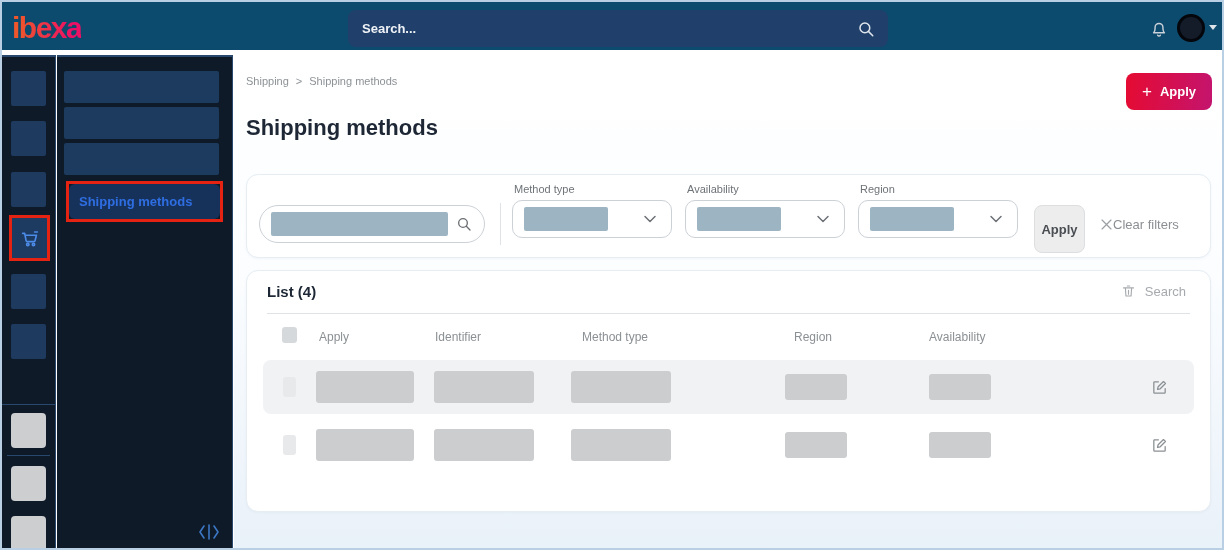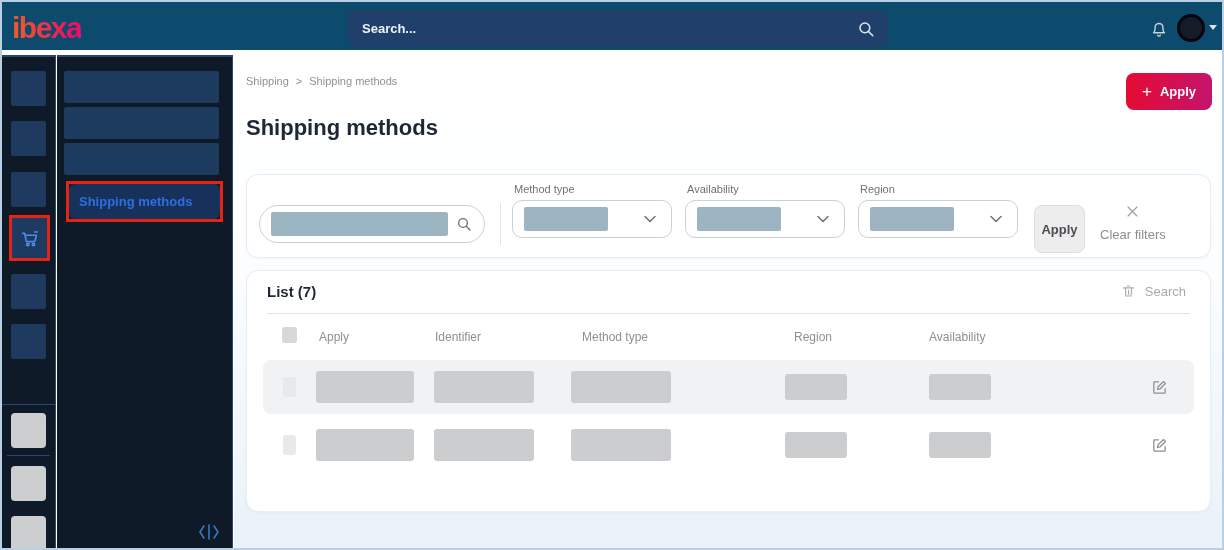--- a/index.html
+++ b/index.html
@@ -69,22 +69,22 @@
   .f-search-icon{ width:16px; height:16px; margin-left:8px; color:#6b6f74; }
   .f-divider{ position:absolute; left:253px; top:28px; height:42px; width:1px; background:#dfe3e6; }
   .f-group{ position:absolute; top:8px; width:160px; }
   .f-label{ font-size:11px; color:#6e7control3; color:#6e7378; margin-left:2px; }
   .f-select{ margin-top:5px; height:38px; border:1px solid #ccd1d6; border-radius:10px;
              display:flex; align-items:center; justify-content:space-between; cursor:pointer; }
   .f-select .redact-blue{ margin-left:11px; width:84px; height:24px; }
   .chev{ width:16px; height:16px; margin-right:13px; color:#6d7176; }
   .apply-btn{ position:absolute; left:787px; top:30px; width:51px; height:48px; background:#ededee;
               border:1px solid #dcdedf; border-radius:8px; color:#4a4e52; font-size:13px; font-family:inherit;font-weight:bold; }
-  .clear-btn{ position:absolute; left:853px; top:30px; height:38px; display:flex; align-items:center; gap:9px;
-              color:#8b8f94; font-size:13px; cursor:pointer;flex-direction:column; }
+  .clear-btn{ position:absolute; left:853px; top:30px; height:38px; display:flex; align-items:center; 
+              color:#8b8f94; font-size:13px; cursor:pointer; }
   .x-icon{ width:13px; height:13px; color:#9b9fa4; }
 
   
   .list-title{ position:absolute; left:20px; top:12px; font-size:15px; font-weight:700; color:#1d2735; }
   .delete-btn{ position:absolute; right:24px; top:12px; display:flex; align-items:center; gap:9px;
                color:#a6aaae; font-size:13px; cursor:pointer; }
   .trash-icon{ width:15px; height:16px; }
   .list-divider{ position:absolute; left:20px; right:20px; top:42px; height:1px; background:#dfe3e6; }
   .thead{ position:absolute; left:0; right:0; top:56px; height:24px; font-size:12px; color:#8b9094; }
   .thead span{ position:absolute; top:3px; }
@@ -218,21 +218,21 @@
       <button class="apply-btn">Apply</button>
       <div class="clear-btn">
         <svg class="x-icon" viewBox="0 0 16 16" fill="none" stroke="currentColor" stroke-width="1.5" stroke-linecap="round">
           <path d="M2.5 2.5l11 11M13.5 2.5l-11 11"></path>
           </svg>
         <span>Clear filters</span>
       </div>
     </section>
 
     <section class="card list-card">
-      <div class="list-title">List (7)</div>
+      <div class="list-title">List (4)</div>
       <div class="delete-btn">
         <svg class="trash-icon" viewBox="0 0 24 24" fill="none" stroke="currentColor" stroke-width="1.8" stroke-linecap="round" stroke-linejoin="round">
           <path d="M4 7h16M10 4h4M7 7l.9 13h8.2L17 7M12 11v6"></path>
           </svg>
         <span>Search</span>
       </div>
       <div class="list-divider"></div>
 
       <div class="thead">
         <span class="cb"></span>

